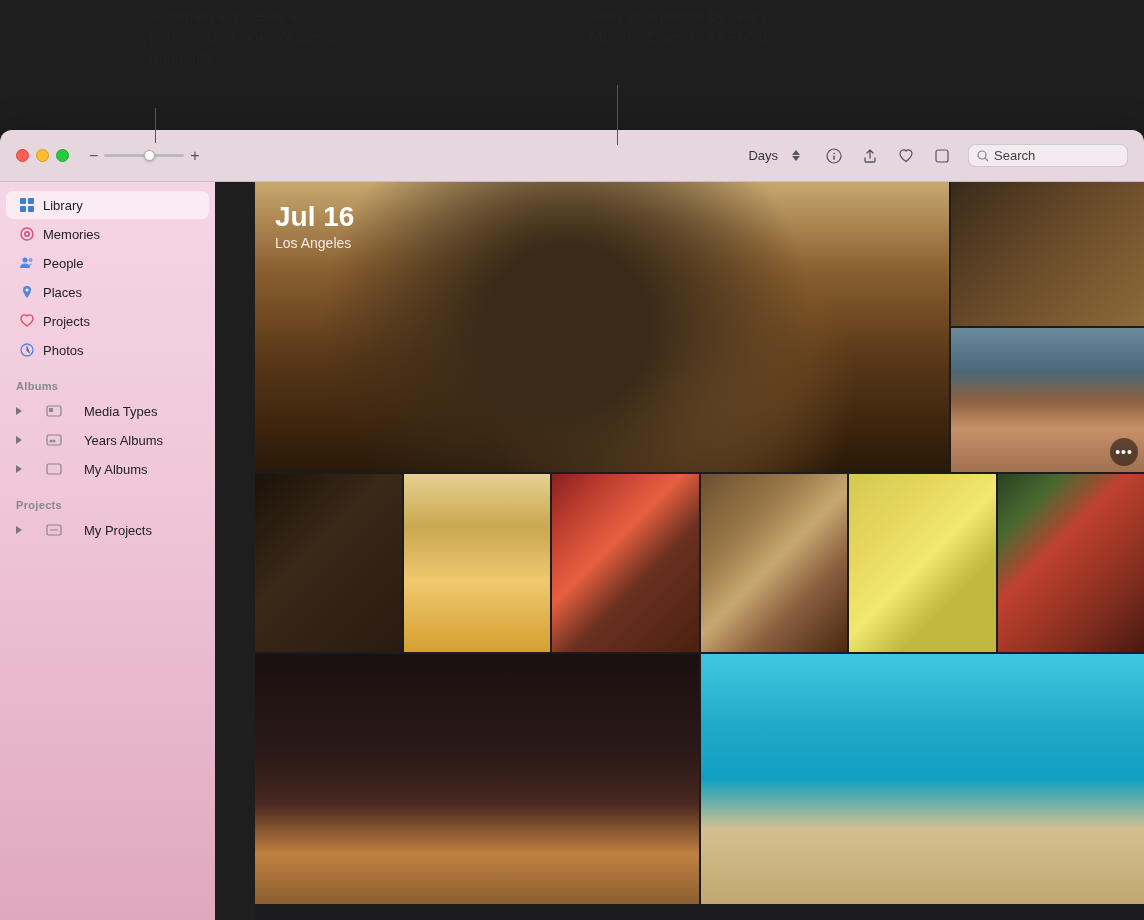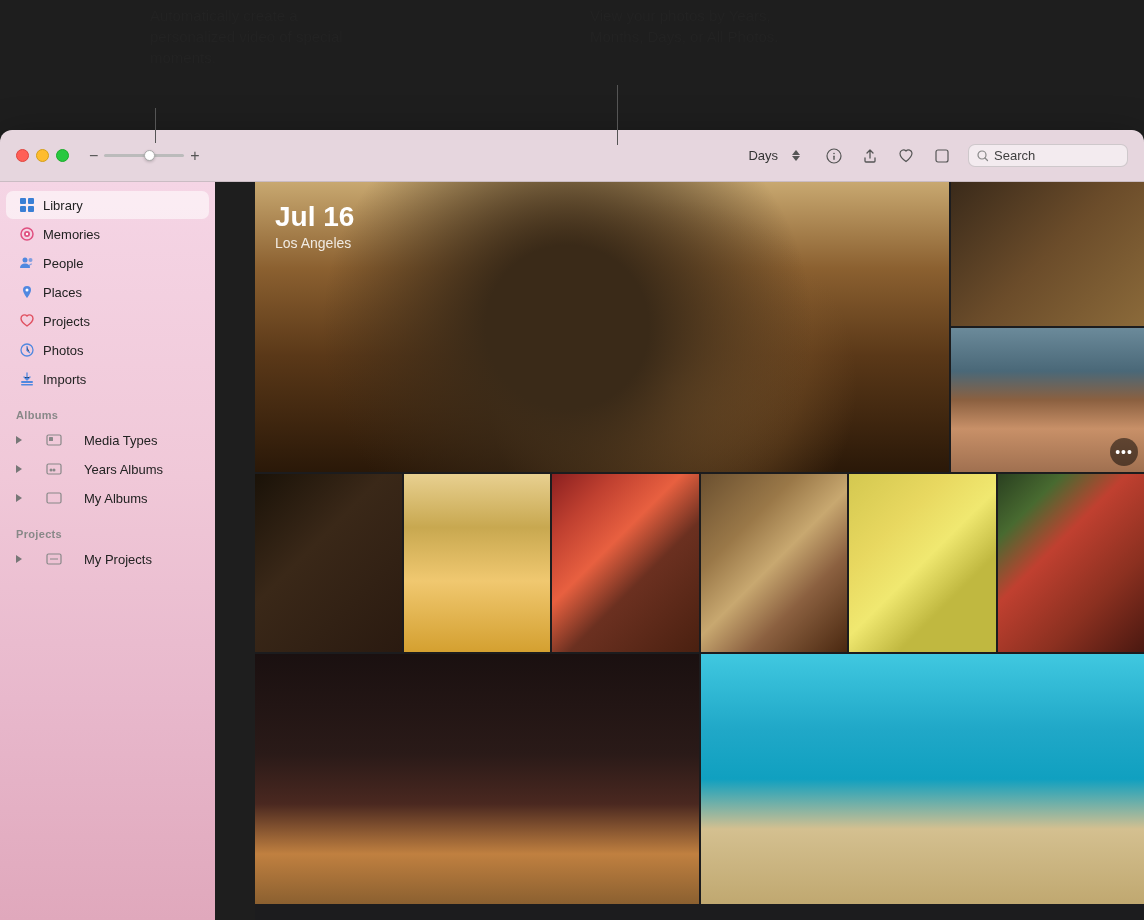--- a/index.html
+++ b/index.html
@@ -528,30 +528,20 @@
       <div class="sidebar-item">
         <div class="sidebar-item-icon">
           <svg width="16" height="16" viewBox="0 0 16 16">
             <circle cx="8" cy="8" r="6" fill="none" stroke="#5088e0" stroke-width="1.3"></circle>
             <path d="M8 4.5v4l2.5 2" stroke="#5088e0" stroke-width="1.3" stroke-linecap="round"></path>
           </svg>
         </div>
         <span>Photos</span>
       </div>
 
-      <div class="sidebar-item">
-        <div class="sidebar-item-icon">
-          <svg width="16" height="16" viewBox="0 0 16 16">
-            <rect x="2" y="10" width="12" height="2" rx="1" fill="#5088e0"></rect>
-            <rect x="2" y="13" width="12" height="1.5" rx="0.75" fill="#5088e0"></rect>
-            <path d="M8 2v7M5 6l3 3 3-3" stroke="#5088e0" stroke-width="1.3" stroke-linecap="round" stroke-linejoin="round"></path>
-          </svg>
-        </div>
-        <span>Imports</span>
-      </div>
 
       <div class="sidebar-section-label" style="margin-top:8px;">Albums</div>
 
       <div class="sidebar-expand">
         <div class="chevron-right"></div>
         <div class="sidebar-item-icon">
           <svg width="16" height="16" viewBox="0 0 16 16">
             <rect x="1" y="3" width="14" height="10" rx="1.5" fill="none" stroke="#888" stroke-width="1.2"></rect>
             <rect x="3" y="5" width="4" height="4" rx="0.5" fill="#888"></rect>
           </svg>

